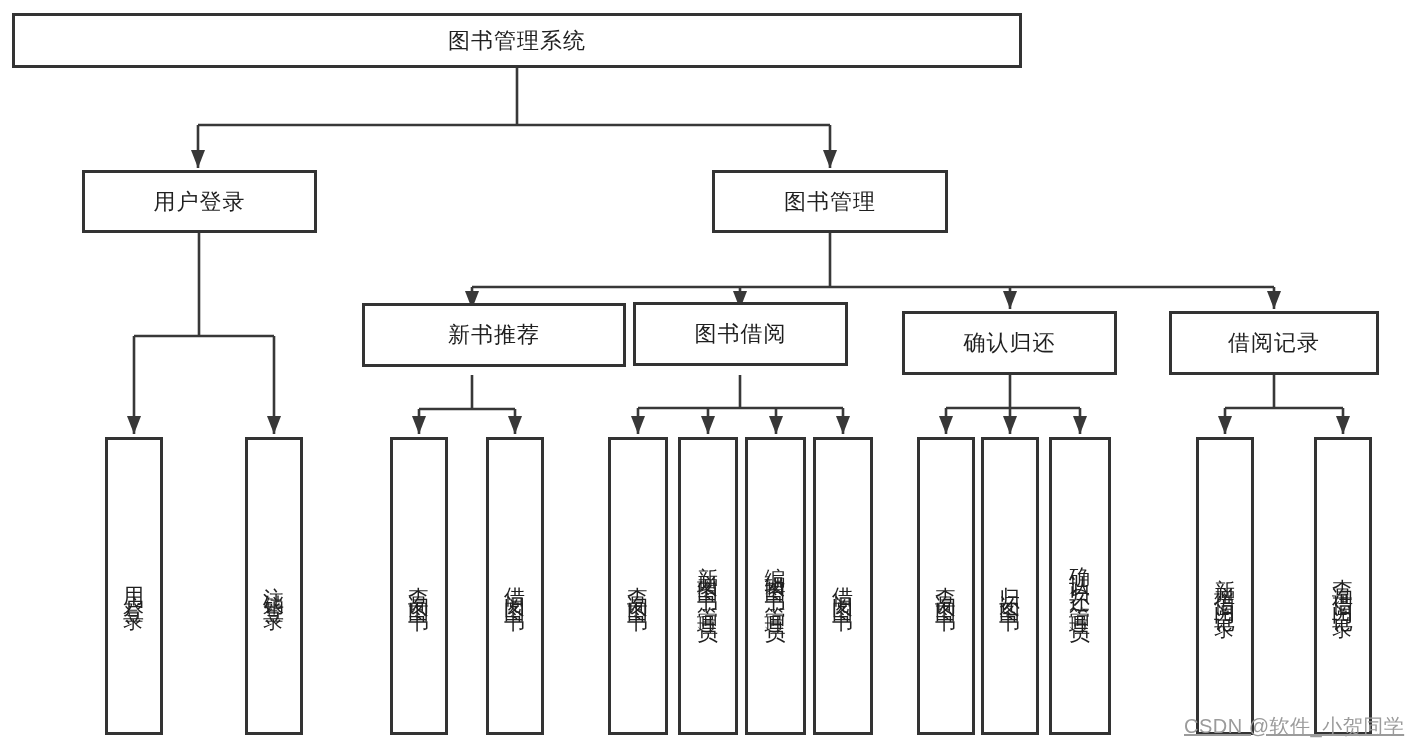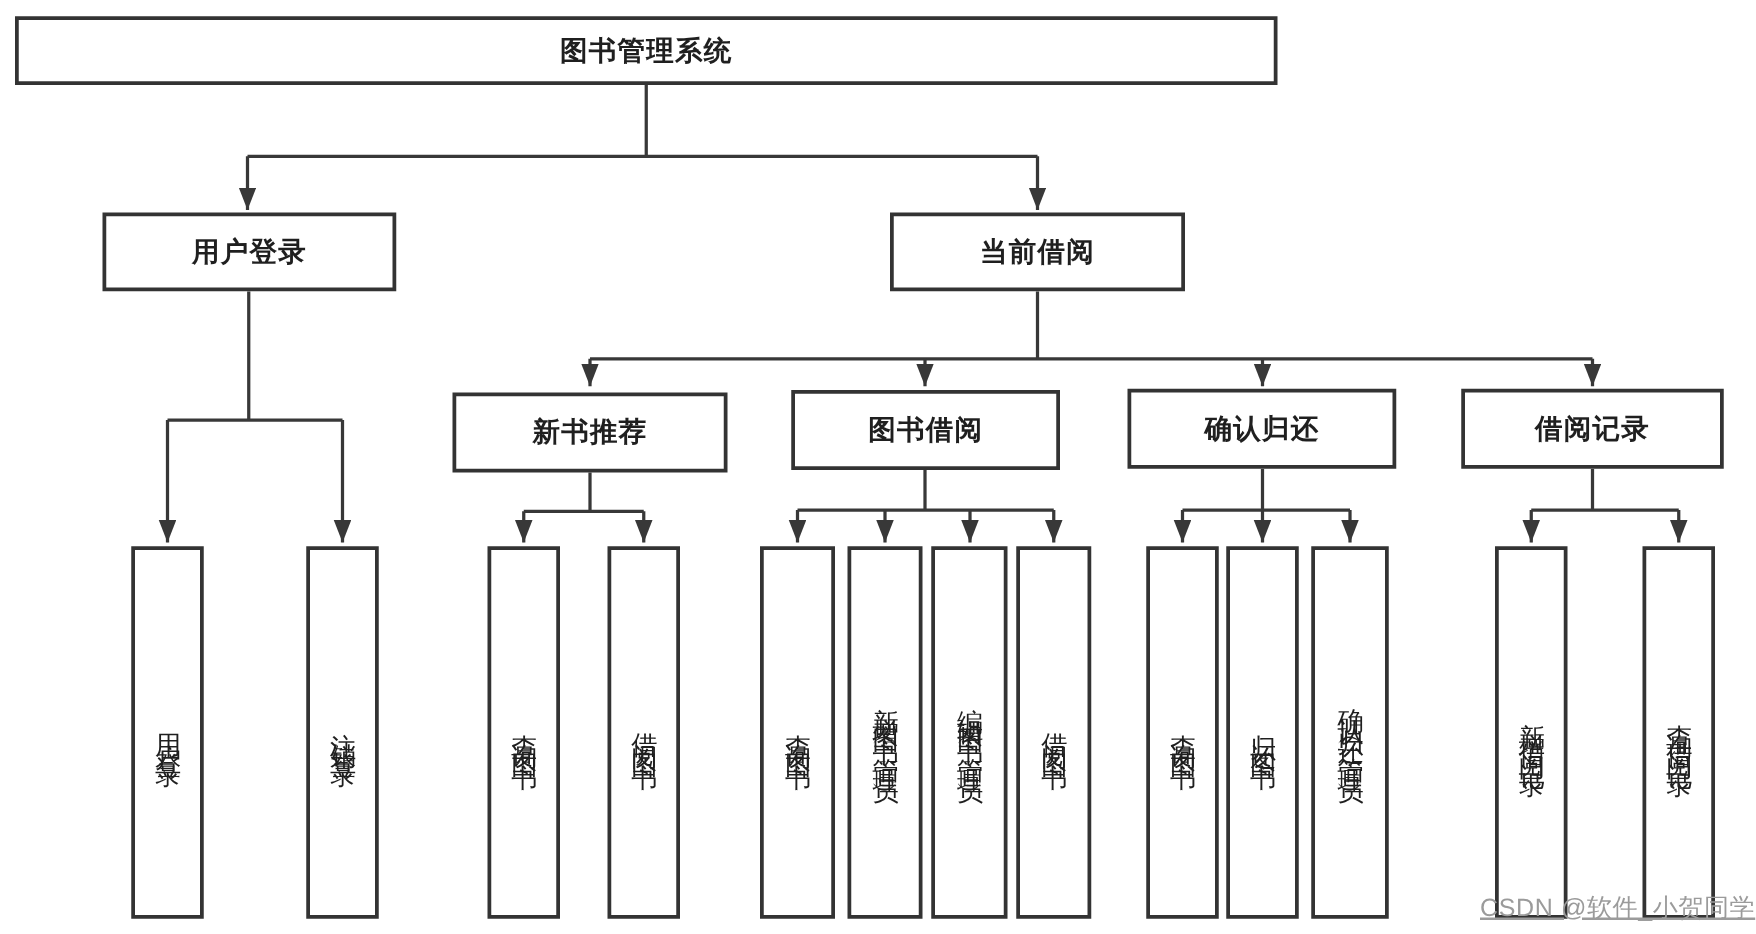--- a/index.html
+++ b/index.html
@@ -38,21 +38,20 @@
     display:flex;
     align-items:center;
     justify-content:center;
     color:var(--text);
     z-index:1;
   }
   .box.h{
     font-size:22px;
     letter-spacing:1px;
     white-space:nowrap;
-    font-weight:bold;
   }
   .box.leaf{
     top:437px;
     height:298px;
     writing-mode:vertical-rl;
     text-orientation:mixed;
     font-size:21px;
     letter-spacing:8px;
     line-height:1.0;
   }
@@ -131,24 +130,24 @@
       <line x1="1274" y1="375" x2="1274" y2="408"></line>
       <line x1="1225" y1="408" x2="1343" y2="408"></line>
       <line x1="1225" y1="408" x2="1225" y2="434" marker-end="url(#arrow)"></line>
       <line x1="1343" y1="408" x2="1343" y2="434" marker-end="url(#arrow)"></line>
     </g>
   </svg>
 
   <div class="box h" style="left:12px;top:13px;width:1010px;height:55px">图书管理系统</div>
 
   <div class="box h" style="left:82px;top:170px;width:235px;height:63px">用户登录</div>
-  <div class="box h" style="left:712px;top:170px;width:236px;height:63px">当前借阅</div>
+  <div class="box h" style="left:712px;top:170px;width:236px;height:63px">图书管理</div>
 
-  <div class="box h" style="left:362px;top:314px;width:220px;height:64px">新书推荐</div>
-  <div class="box h" style="left:633px;top:312px;width:215px;height:64px">图书借阅</div>
+  <div class="box h" style="left:362px;top:303px;width:264px;height:64px">新书推荐</div>
+  <div class="box h" style="left:633px;top:302px;width:215px;height:64px">图书借阅</div>
   <div class="box h" style="left:902px;top:311px;width:215px;height:64px">确认归还</div>
   <div class="box h" style="left:1169px;top:311px;width:210px;height:64px">借阅记录</div>
 
   <div class="box leaf" style="left:105px;width:58px">用户登录</div>
   <div class="box leaf" style="left:245px;width:58px">注销登录</div>
 
   <div class="box leaf" style="left:390px;width:58px">查询图书</div>
   <div class="box leaf" style="left:486px;width:58px">借阅图书</div>
 
   <div class="box leaf" style="left:608px;width:60px">查询图书</div>

